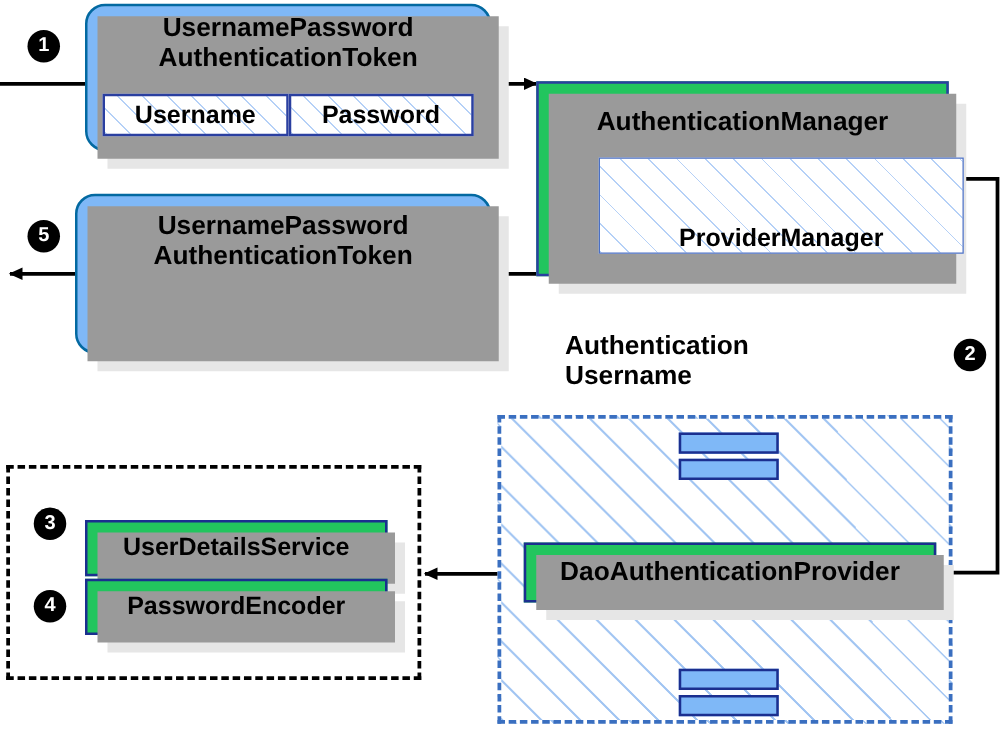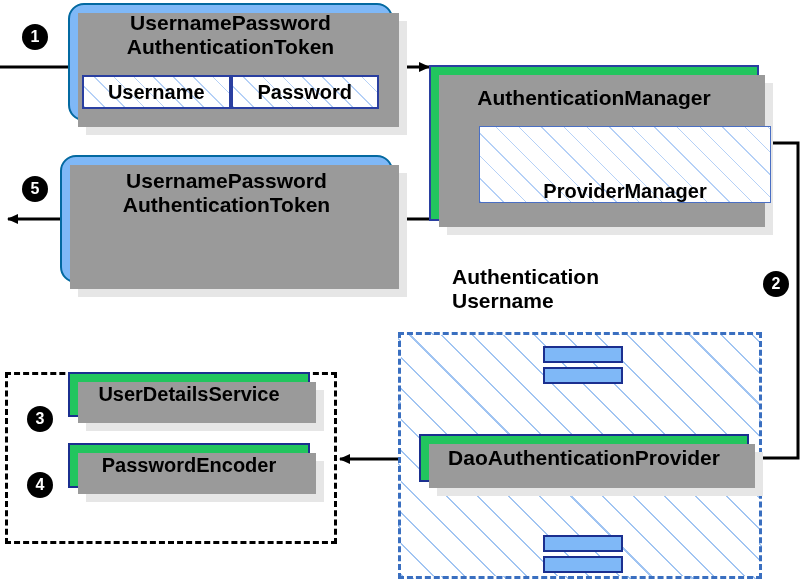--- a/index.html
+++ b/index.html
@@ -183,28 +183,28 @@
   }
 
   
   .plain-node {
     font-size: 20px;
     font-weight: bold;
     border: 2px solid #1b2f8f;
   }
   #user-details-service {
     left: 68px;
-    top: 372px;
+    top: 416px;
     width: 242px;
     height: 45px;
     z-index: 4;
   }
   #password-encoder {
     left: 68px;
-    top: 443px;
+    top: 463px;
     width: 242px;
     height: 45px;
     z-index: 4;
   }
   #dao-provider {
     left: 419px;
     top: 434px;
     width: 330px;
     height: 48px;
     font-size: 21px;

